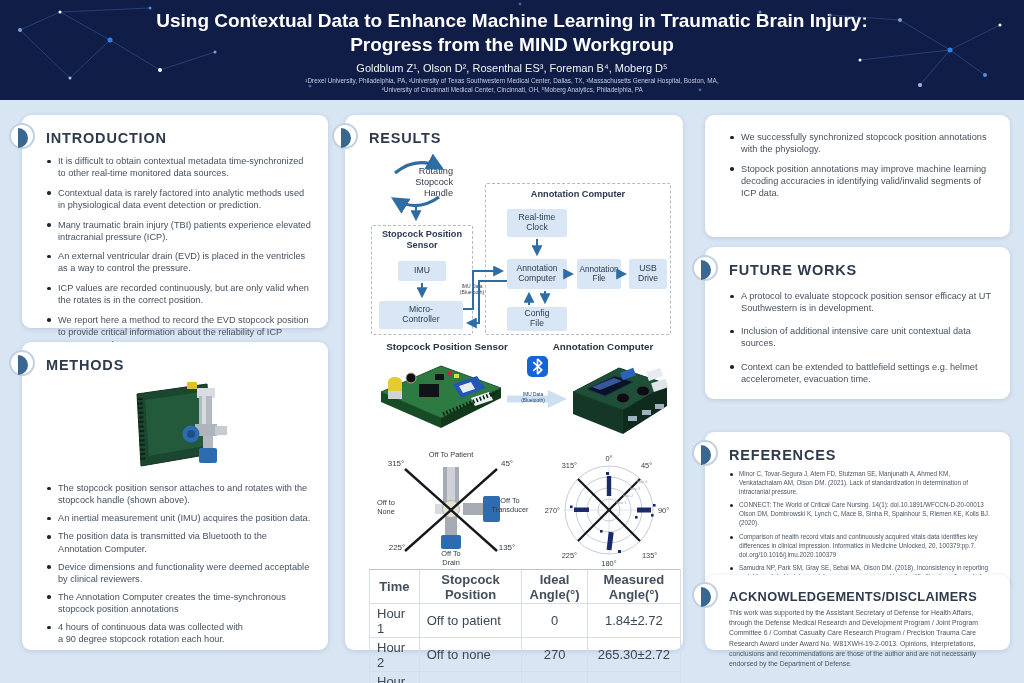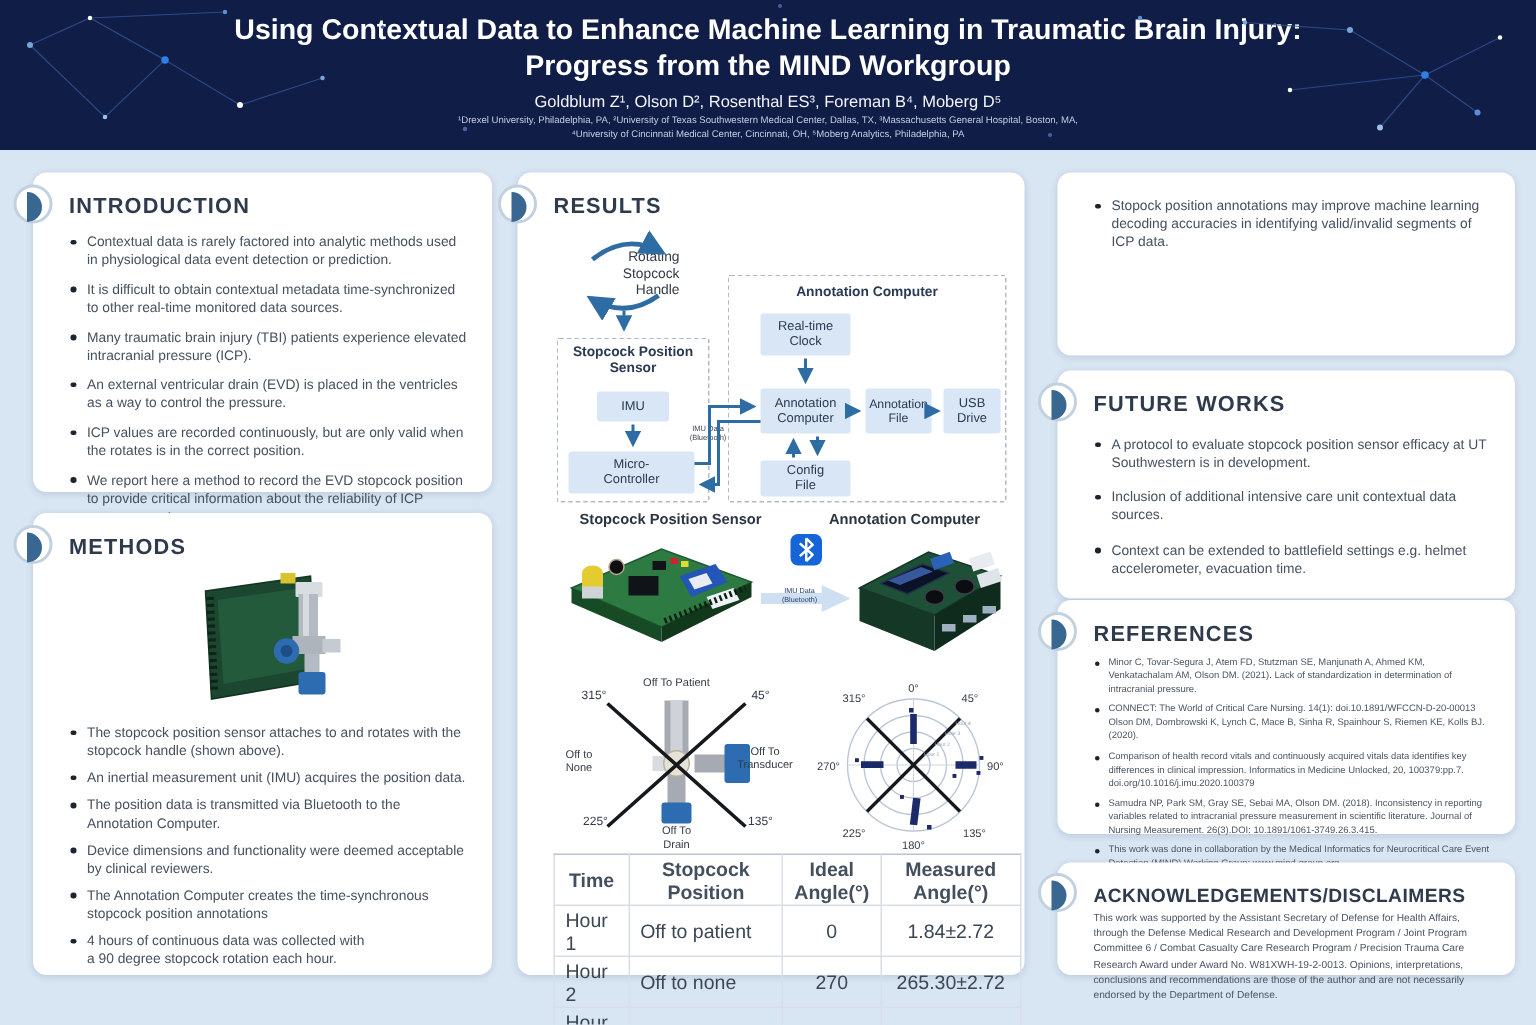--- a/index.html
+++ b/index.html
@@ -105,22 +105,22 @@
 </header>
 
 <section class="card" style="left:22px; top:115px; width:306px; height:213px;">
   <div class="sec-head">
     <span class="sec-icon">
         <span class="half"></span>
       </span>
     <h2 class="sec-title">INTRODUCTION</h2>
   </div>
   <ul class="bullets">
+    <li>It is difficult to obtain contextual metadata time-synchronized to other real-time monitored data sources.</li>
     <li>Contextual data is rarely factored into analytic methods used in physiological data event detection or prediction.</li>
-    <li>It is difficult to obtain contextual metadata time-synchronized to other real-time monitored data sources.</li>
     <li>Many traumatic brain injury (TBI) patients experience elevated intracranial pressure (ICP).</li>
     <li>An external ventricular drain (EVD) is placed in the ventricles as a way to control the pressure.</li>
     <li>ICP values are recorded continuously, but are only valid when the rotates is in the correct position.</li>
     <li>We report here a method to record the EVD stopcock position to provide critical information about the reliability of ICP measurements.</li>
   </ul>
 </section>
 
 <section class="card" style="left:22px; top:342px; width:306px; height:308px;">
   <div class="sec-head">
     <span class="sec-icon">
@@ -368,39 +368,40 @@
         <td>Off to transducer</td>
         <td>90</td>
         <td>92.33±1.36</td>
       </tr>
     </tbody>
   </table>
 </section>
 
 <section class="card" style="left:705px; top:115px; width:305px; height:122px;">
   <ul class="bullets">
+    <li>We successfully synchronized stopcock position annotations with the physiology.</li>
     <li>Stopock position annotations may improve machine learning decoding accuracies in identifying valid/invalid segments of ICP data.</li>
   </ul>
 </section>
 
 <section class="card" style="left:705px; top:247px; width:305px; height:152px;">
   <div class="sec-head">
     <span class="sec-icon">
         <span class="half"></span>
       </span>
     <h2 class="sec-title">FUTURE WORKS</h2>
   </div>
   <ul class="bullets" style="margin-top:8px">
     <li style="margin-bottom:11px">A protocol to evaluate stopcock position sensor efficacy at UT Southwestern is in development.</li>
     <li style="margin-bottom:11px">Inclusion of additional intensive care unit contextual data sources.</li>
     <li>Context can be extended to battlefield settings e.g. helmet accelerometer, evacuation time.</li>
   </ul>
 </section>
 
-<section class="card" style="left:705px; top:400px; width:305px; height:156px;">
+<section class="card" style="left:705px; top:432px; width:305px; height:156px;">
   <div class="sec-head">
     <span class="sec-icon">
         <span class="half"></span>
       </span>
     <h2 class="sec-title">REFERENCES</h2>
   </div>
   <ul class="refs">
     <li>Minor C, Tovar-Segura J, Atem FD, Stutzman SE, Manjunath A, Ahmed KM, Venkatachalam AM, Olson DM. (2021). Lack of standardization in determination of intracranial pressure.</li>
     <li>CONNECT: The World of Critical Care Nursing. 14(1): doi.10.1891/WFCCN-D-20-00013 Olson DM, Dombrowski K, Lynch C, Mace B, Sinha R, Spainhour S, Riemen KE, Kolls BJ. (2020).</li>
     <li>Comparison of health record vitals and continuously acquired vitals data identifies key differences in clinical impression. Informatics in Medicine Unlocked, 20, 100379:pp.7. doi.org/10.1016/j.imu.2020.100379</li>

